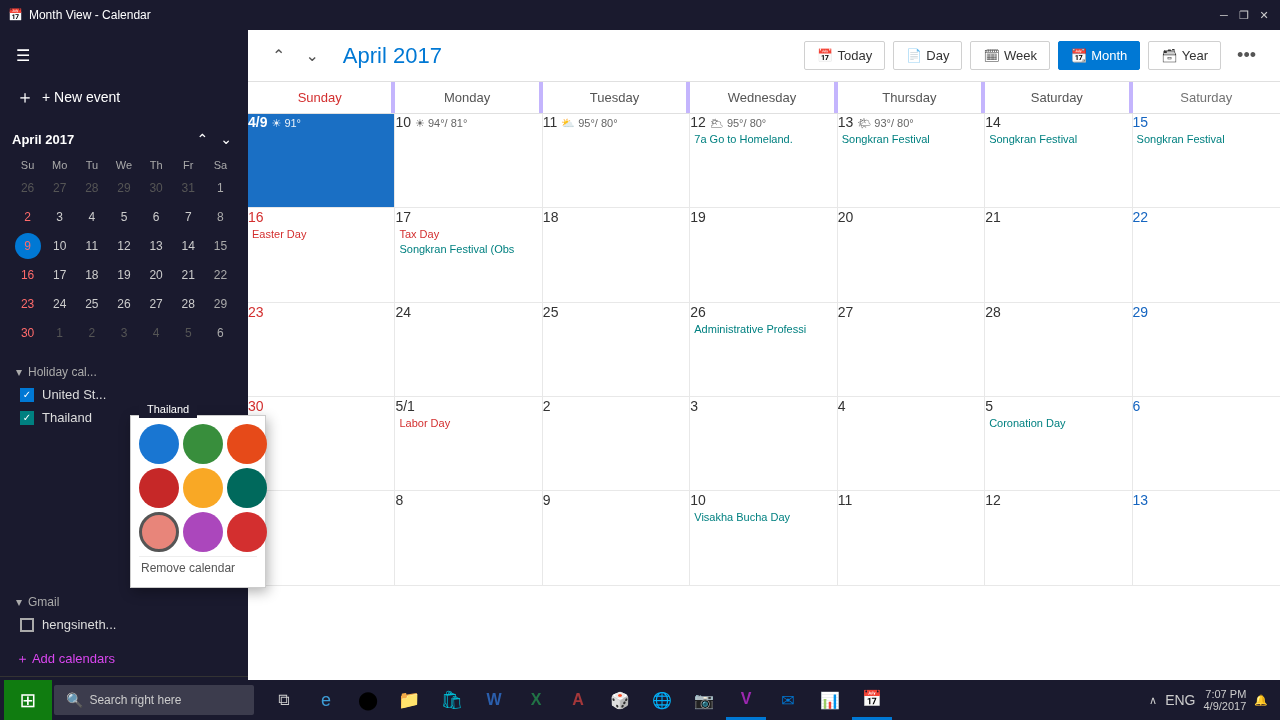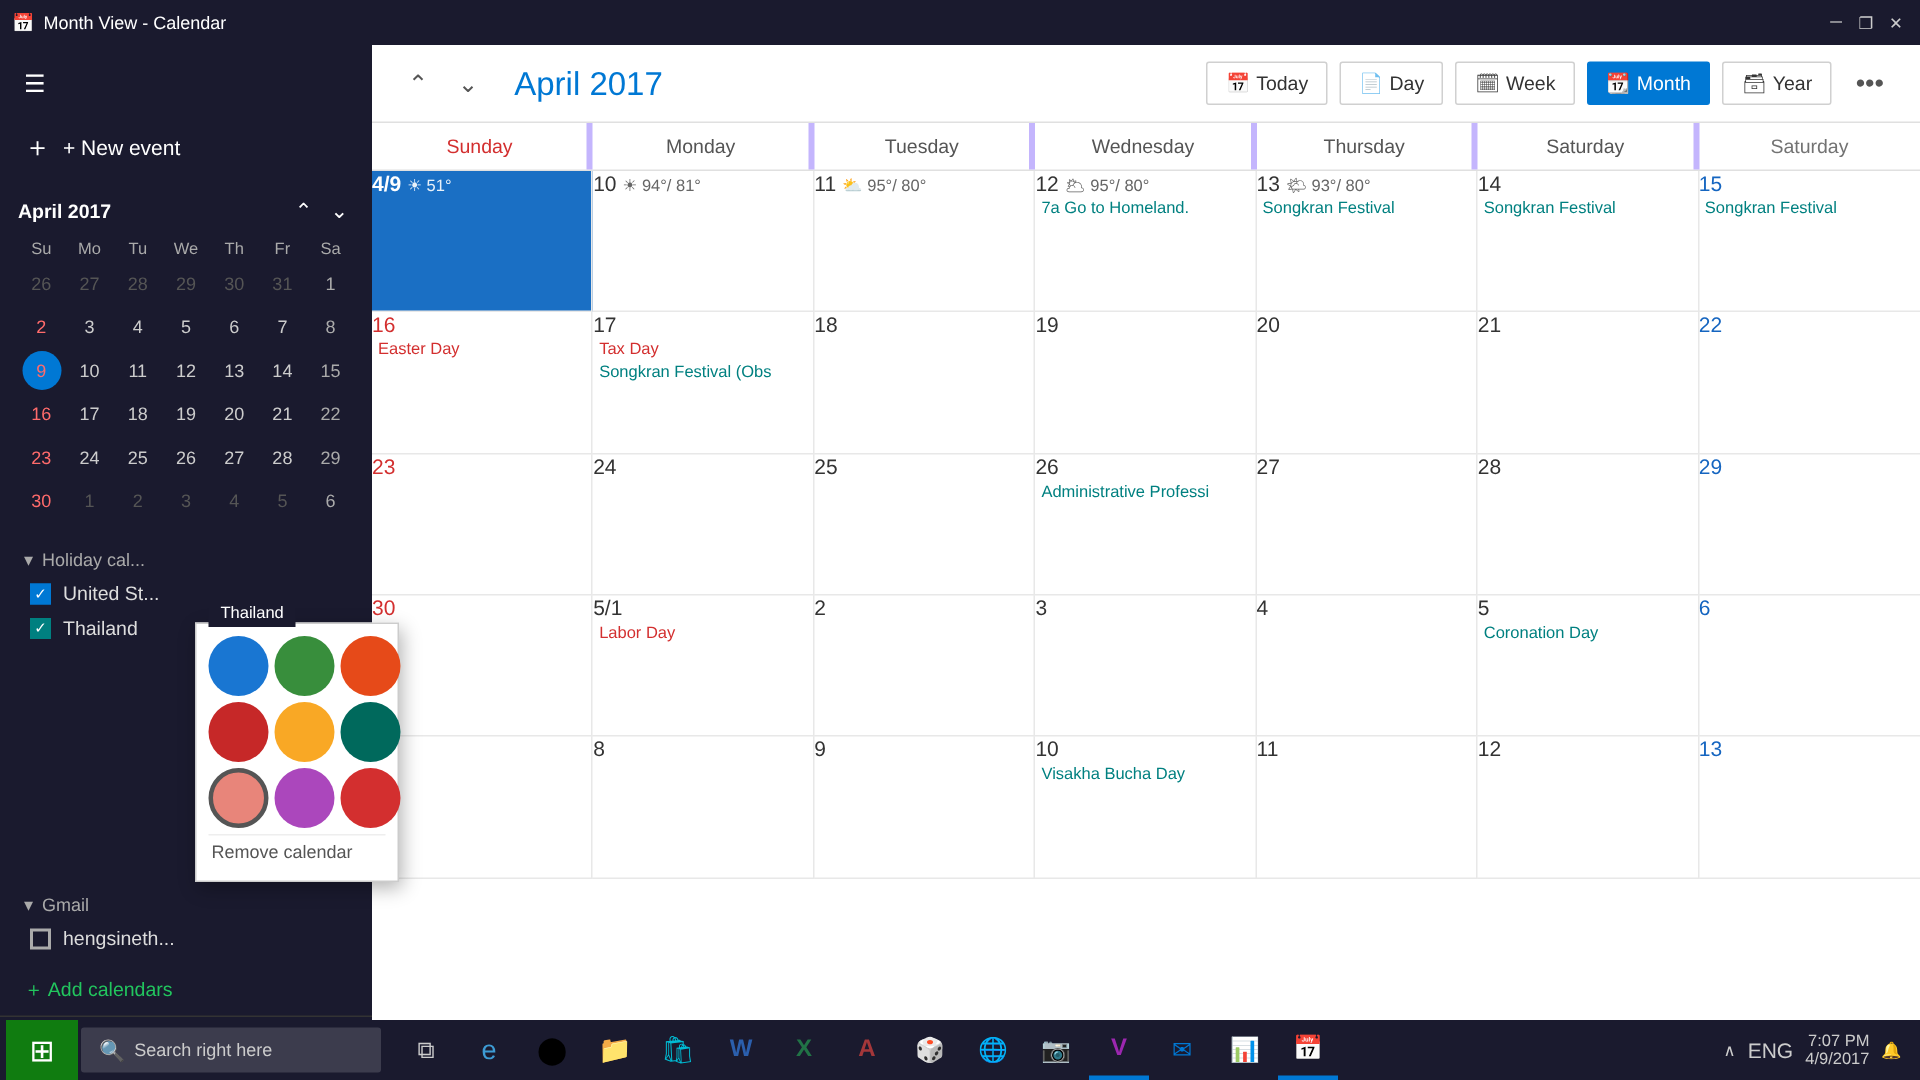--- a/index.html
+++ b/index.html
@@ -64,21 +64,21 @@
 
     
     .cal-section { padding: 6px 12px; }
     .cal-section-header { display: flex; align-items: center; gap: 6px; font-size: 12px; color: #aaa; cursor: pointer; padding: 4px 4px; }
     .cal-item { display: flex; align-items: center; gap: 8px; padding: 4px 8px; font-size: 13px; color: #ddd; cursor: pointer; }
     .cal-checkbox { width: 14px; height: 14px; border: 2px solid #0078d4; background: #0078d4; display: flex; align-items: center; justify-content: center; cursor: pointer; }
     .cal-checkbox.teal { background: #008080; border-color: #008080; }
     .cal-checkbox.unchecked { background: transparent; border-color: #aaa; }
     .check-mark { color: white; font-size: 10px; }
 
-    .add-calendars { padding: 8px 16px; font-size: 13px; color: #22c55e; cursor: pointer; }
+    .add-calendars { padding: 8px 16px; font-size: 13px; color: #d946ef; cursor: pointer; }
 
     
     .bottom-nav { display: flex; justify-content: space-around; align-items: center; padding: 8px; border-top: 1px solid #333; margin-top: auto; }
 
     
     .color-popup {
       position: absolute;
       left: 130px;
       top: 380px;
       background: white;
@@ -397,21 +397,21 @@
       <div class="day-header">Thursday</div>
       <div class="day-header">Saturday</div>
       <div class="day-header saturday">Saturday</div>
     </div>
 
     <div class="cal-grid">
 
       <div class="cal-cell today">
         <div class="date-row">
           <span class="date-num today">4/9</span>
-          <span class="weather weather-today">☀ 51°</span>
+          <span class="weather weather-today">☀ 91°</span>
         </div>
       </div>
       <div class="cal-cell">
         <div class="date-row">
           <span class="date-num">10</span>
           <span class="weather">☀ 94°/ 81°</span>
         </div>
       </div>
       <div class="cal-cell">
         <div class="date-row">

